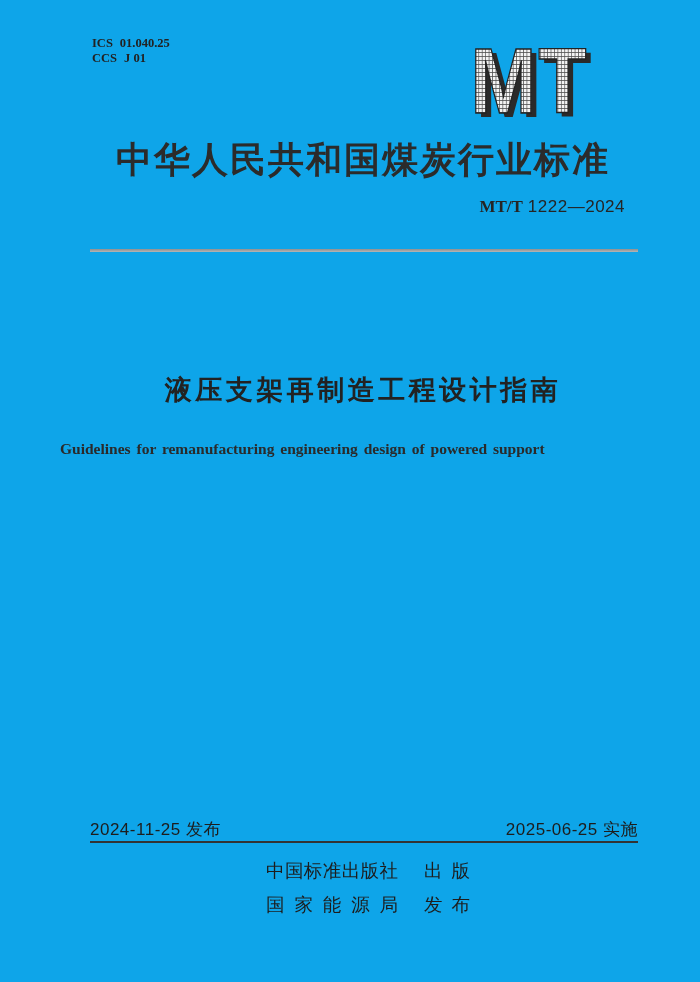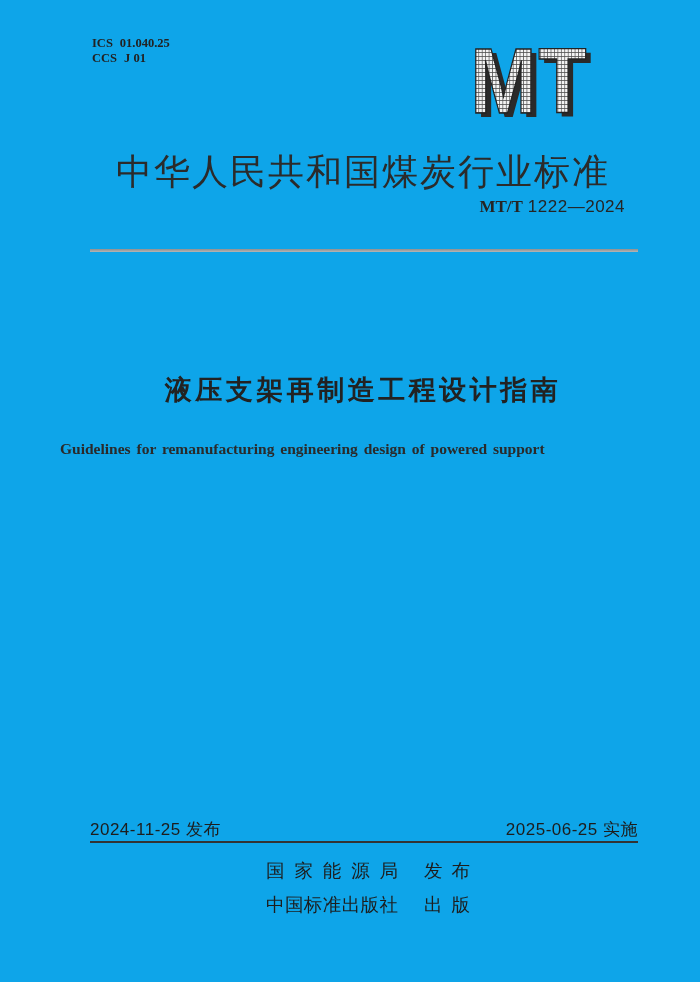--- a/index.html
+++ b/index.html
@@ -37,25 +37,25 @@
     left: 468px;
     top: 40px;
     width: 160px;
     height: 84px;
   }
 
   
   .header-title {
     position: absolute;
     left: 75px;
-    top: 148px;
+    top: 136px;
     width: 576px;
     text-align: center;
     font-size: 36px;
-    font-weight: normal;
+    font-weight: bold;
     letter-spacing: 2px;
     color: #2b2b2b;
     white-space: nowrap;
   }
 
   
   .std-number {
     position: absolute;
     top: 197px;
     right: 75px;
@@ -199,22 +199,22 @@
 
   <div class="footer-dates">
     <span>2024-11-25 发布</span>
     <span>2025-06-25 实施</span>
   </div>
 
   <div class="black-rule"></div>
 
   <div class="publisher-block">
     <div class="publisher-row">
+      <span class="publisher-name">中国标准出版社</span>
+      <span class="publisher-action">出版</span>
+    </div>
+    <div class="publisher-row">
       <span class="publisher-name">国家能源局</span>
       <span class="publisher-action">发布</span>
     </div>
-    <div class="publisher-row">
-      <span class="publisher-name">中国标准出版社</span>
-      <span class="publisher-action">出版</span>
-    </div>
   </div>
 
 </div>
 
 </body></html>

